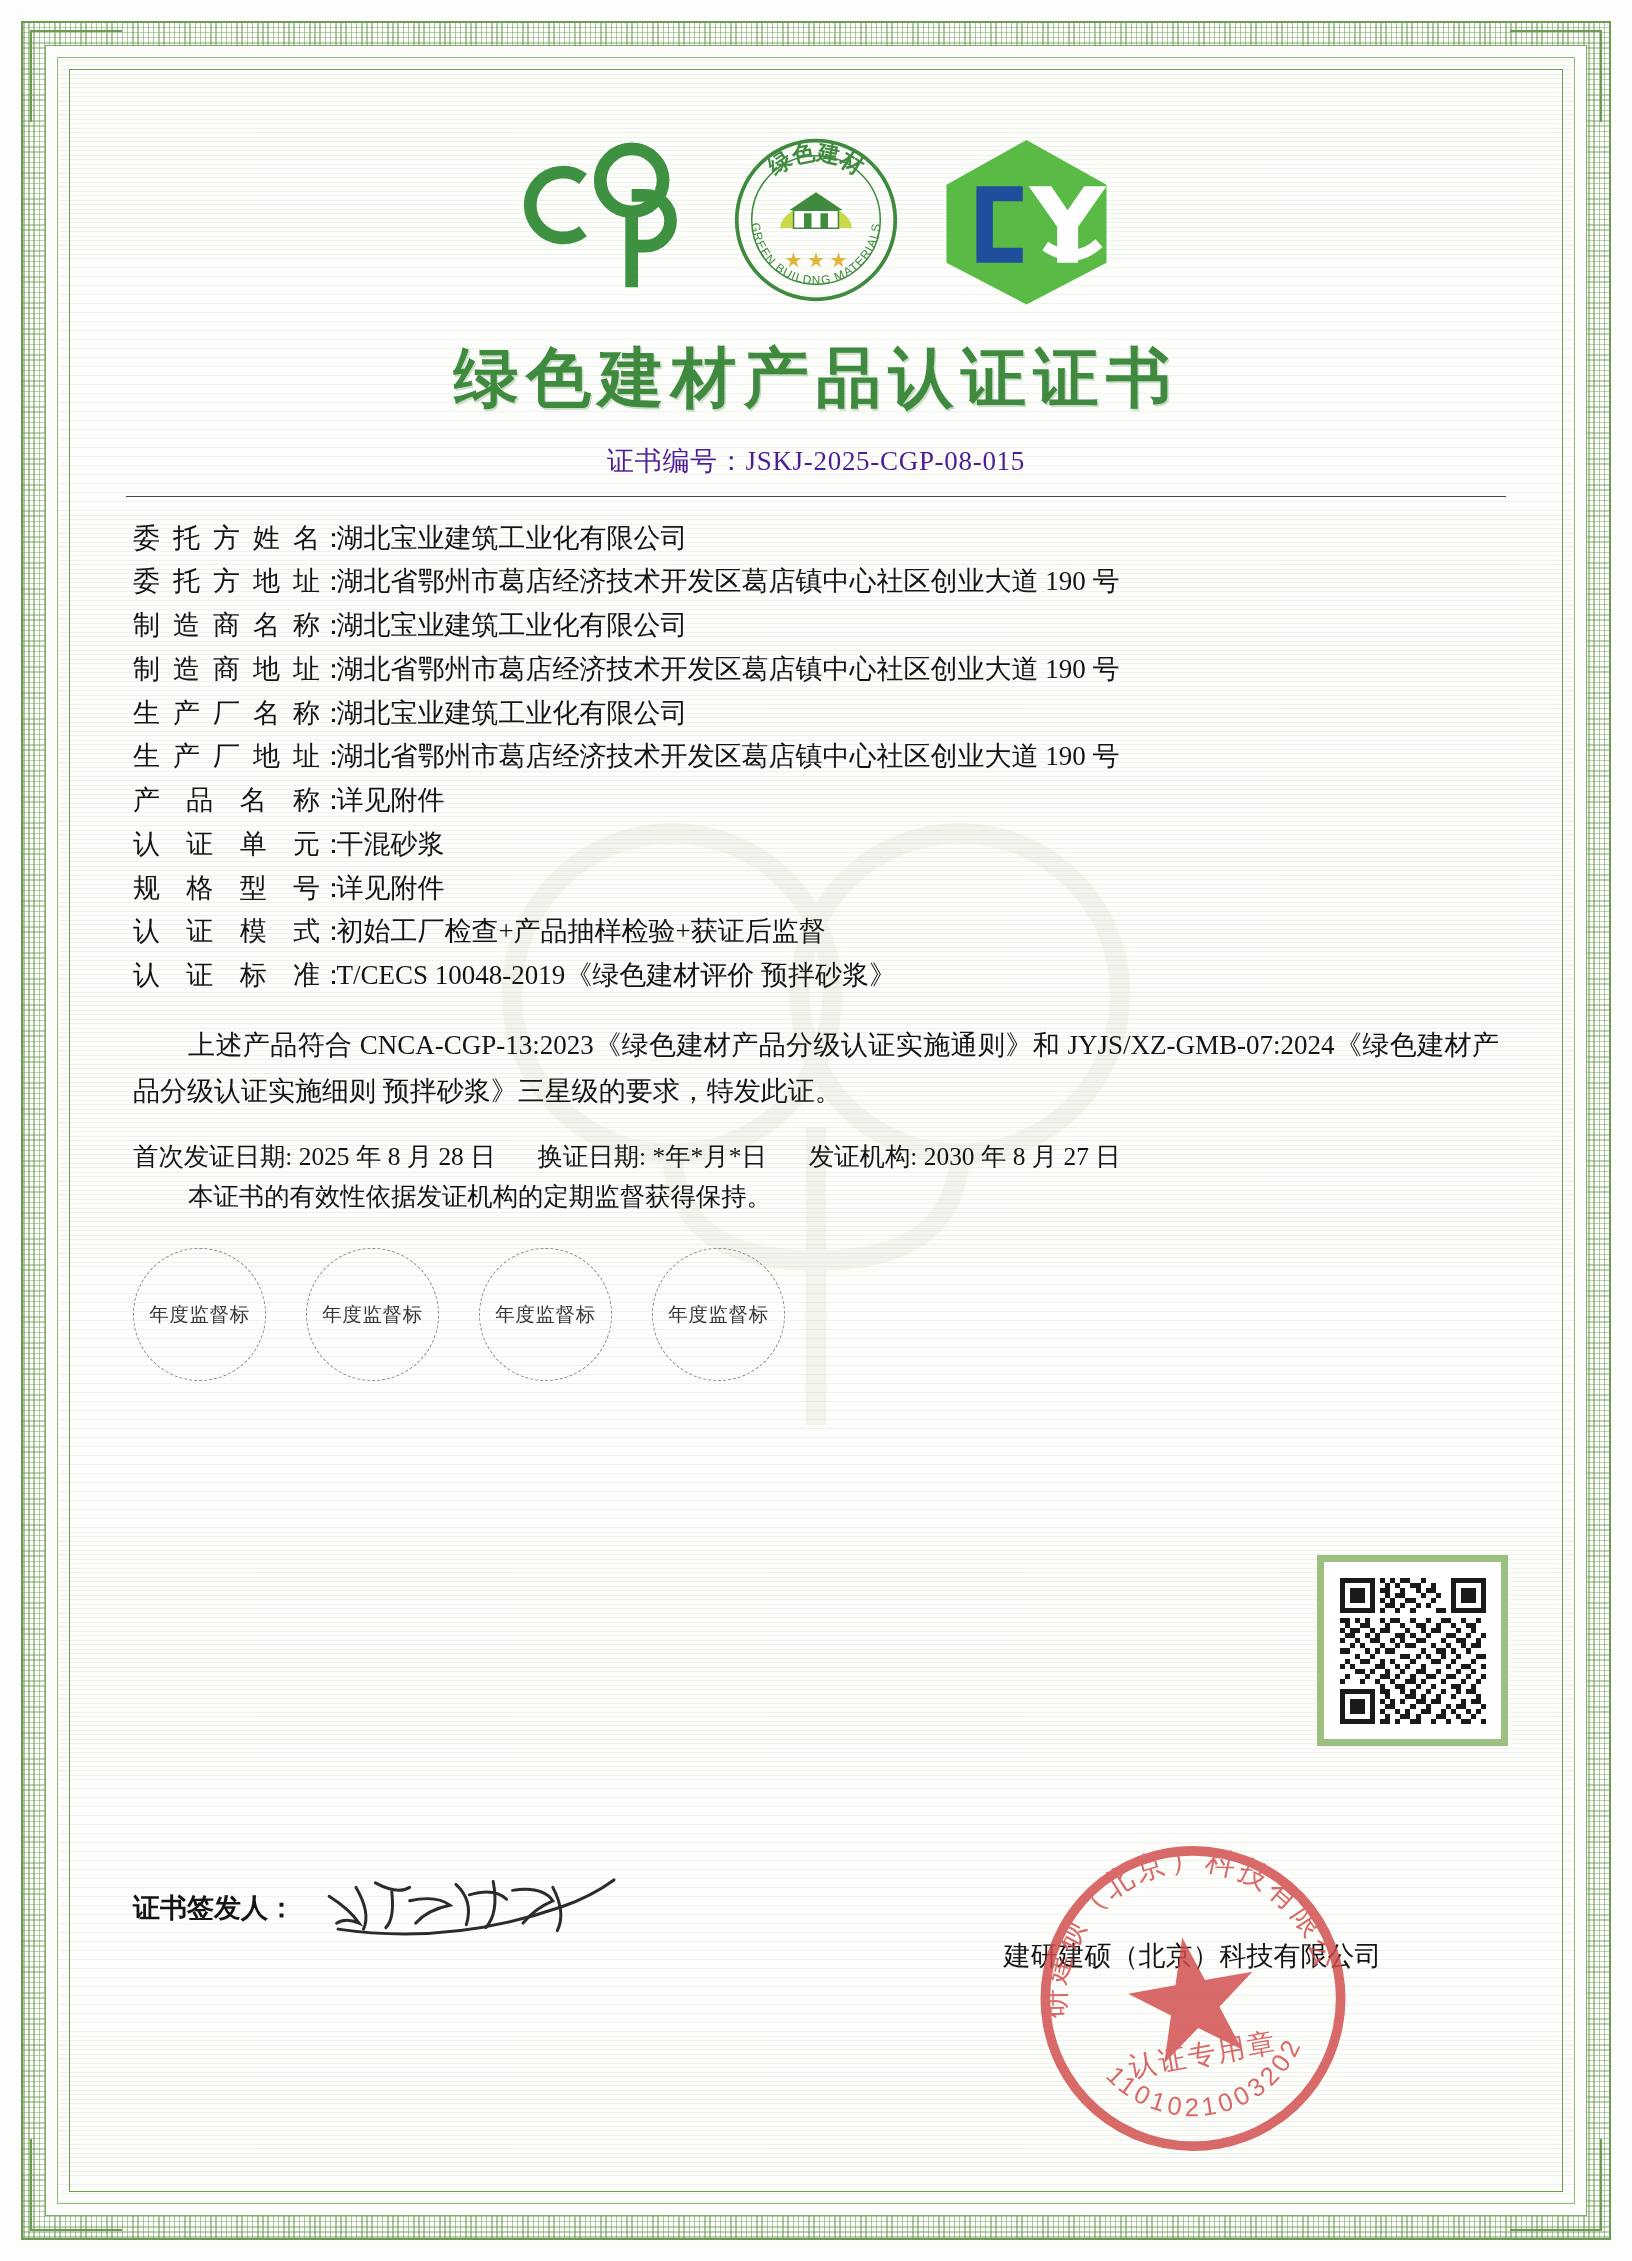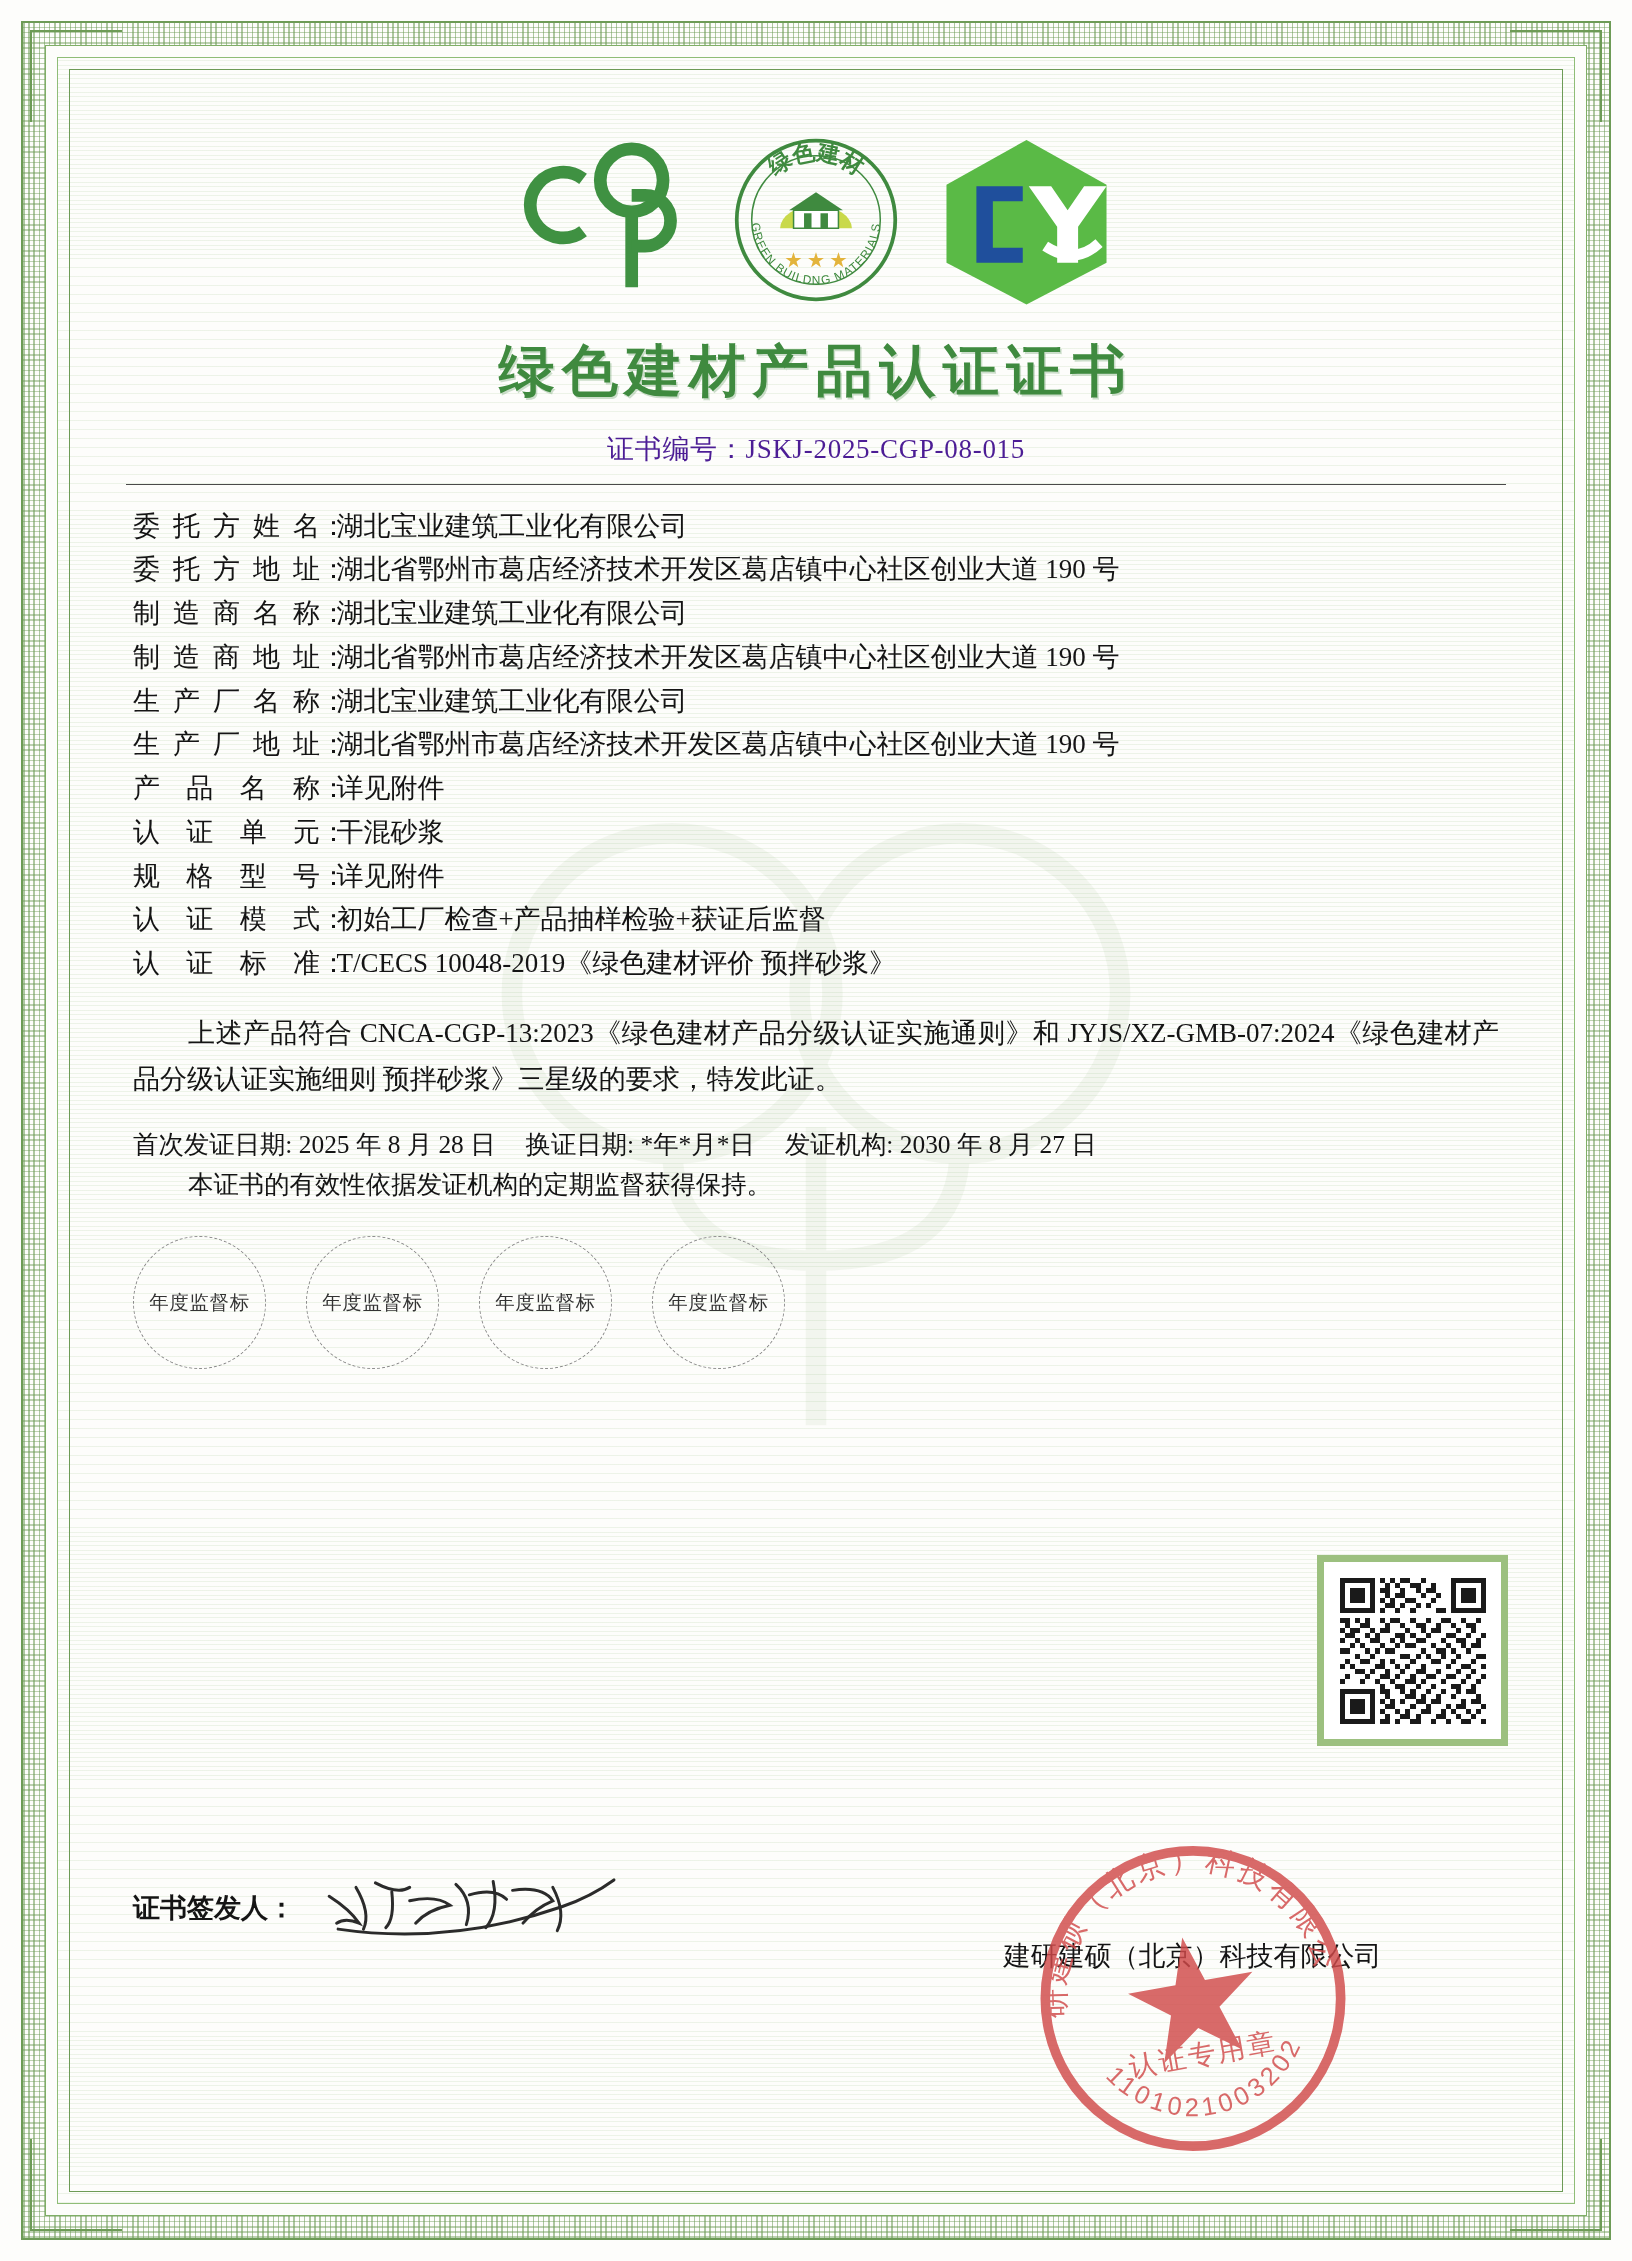--- a/index.html
+++ b/index.html
@@ -90,21 +90,21 @@
     margin-top: 46px;
     height: 187px;
   }
   .logo { position: relative; }
 
   
   .title {
     text-align: center;
     font-family: "DejaVu Sans", "Liberation Sans", sans-serif;
     font-weight: bold;
-    font-size: 56px;
+    font-size: 65px;
     letter-spacing: 7.5px;
     color: #3f8a3f;
     margin-top: 19.4px;
     text-shadow: 1.5px 1.5px 0 rgba(60,130,60,0.25);
   }
   .cert-no {
     text-align: center;
     font-size: 27px;
     color: #4c1d95;
     margin-top: 21px;
@@ -145,21 +145,21 @@
     text-indent: 55px;
     color: #141414;
     text-align: justify;
   }
 
   
   .dates {
     margin: 25.4px 43px 0 43px;
     font-size: 25.4px;
     display: flex;
-    gap: 30px;
+    gap: 42px;
     color: #141414;
     white-space: nowrap;
   }
   .validity-note {
     margin: 6px 43px 0 43px;
     font-size: 25.4px;
     text-indent: 55px;
     color: #141414;
   }
 

